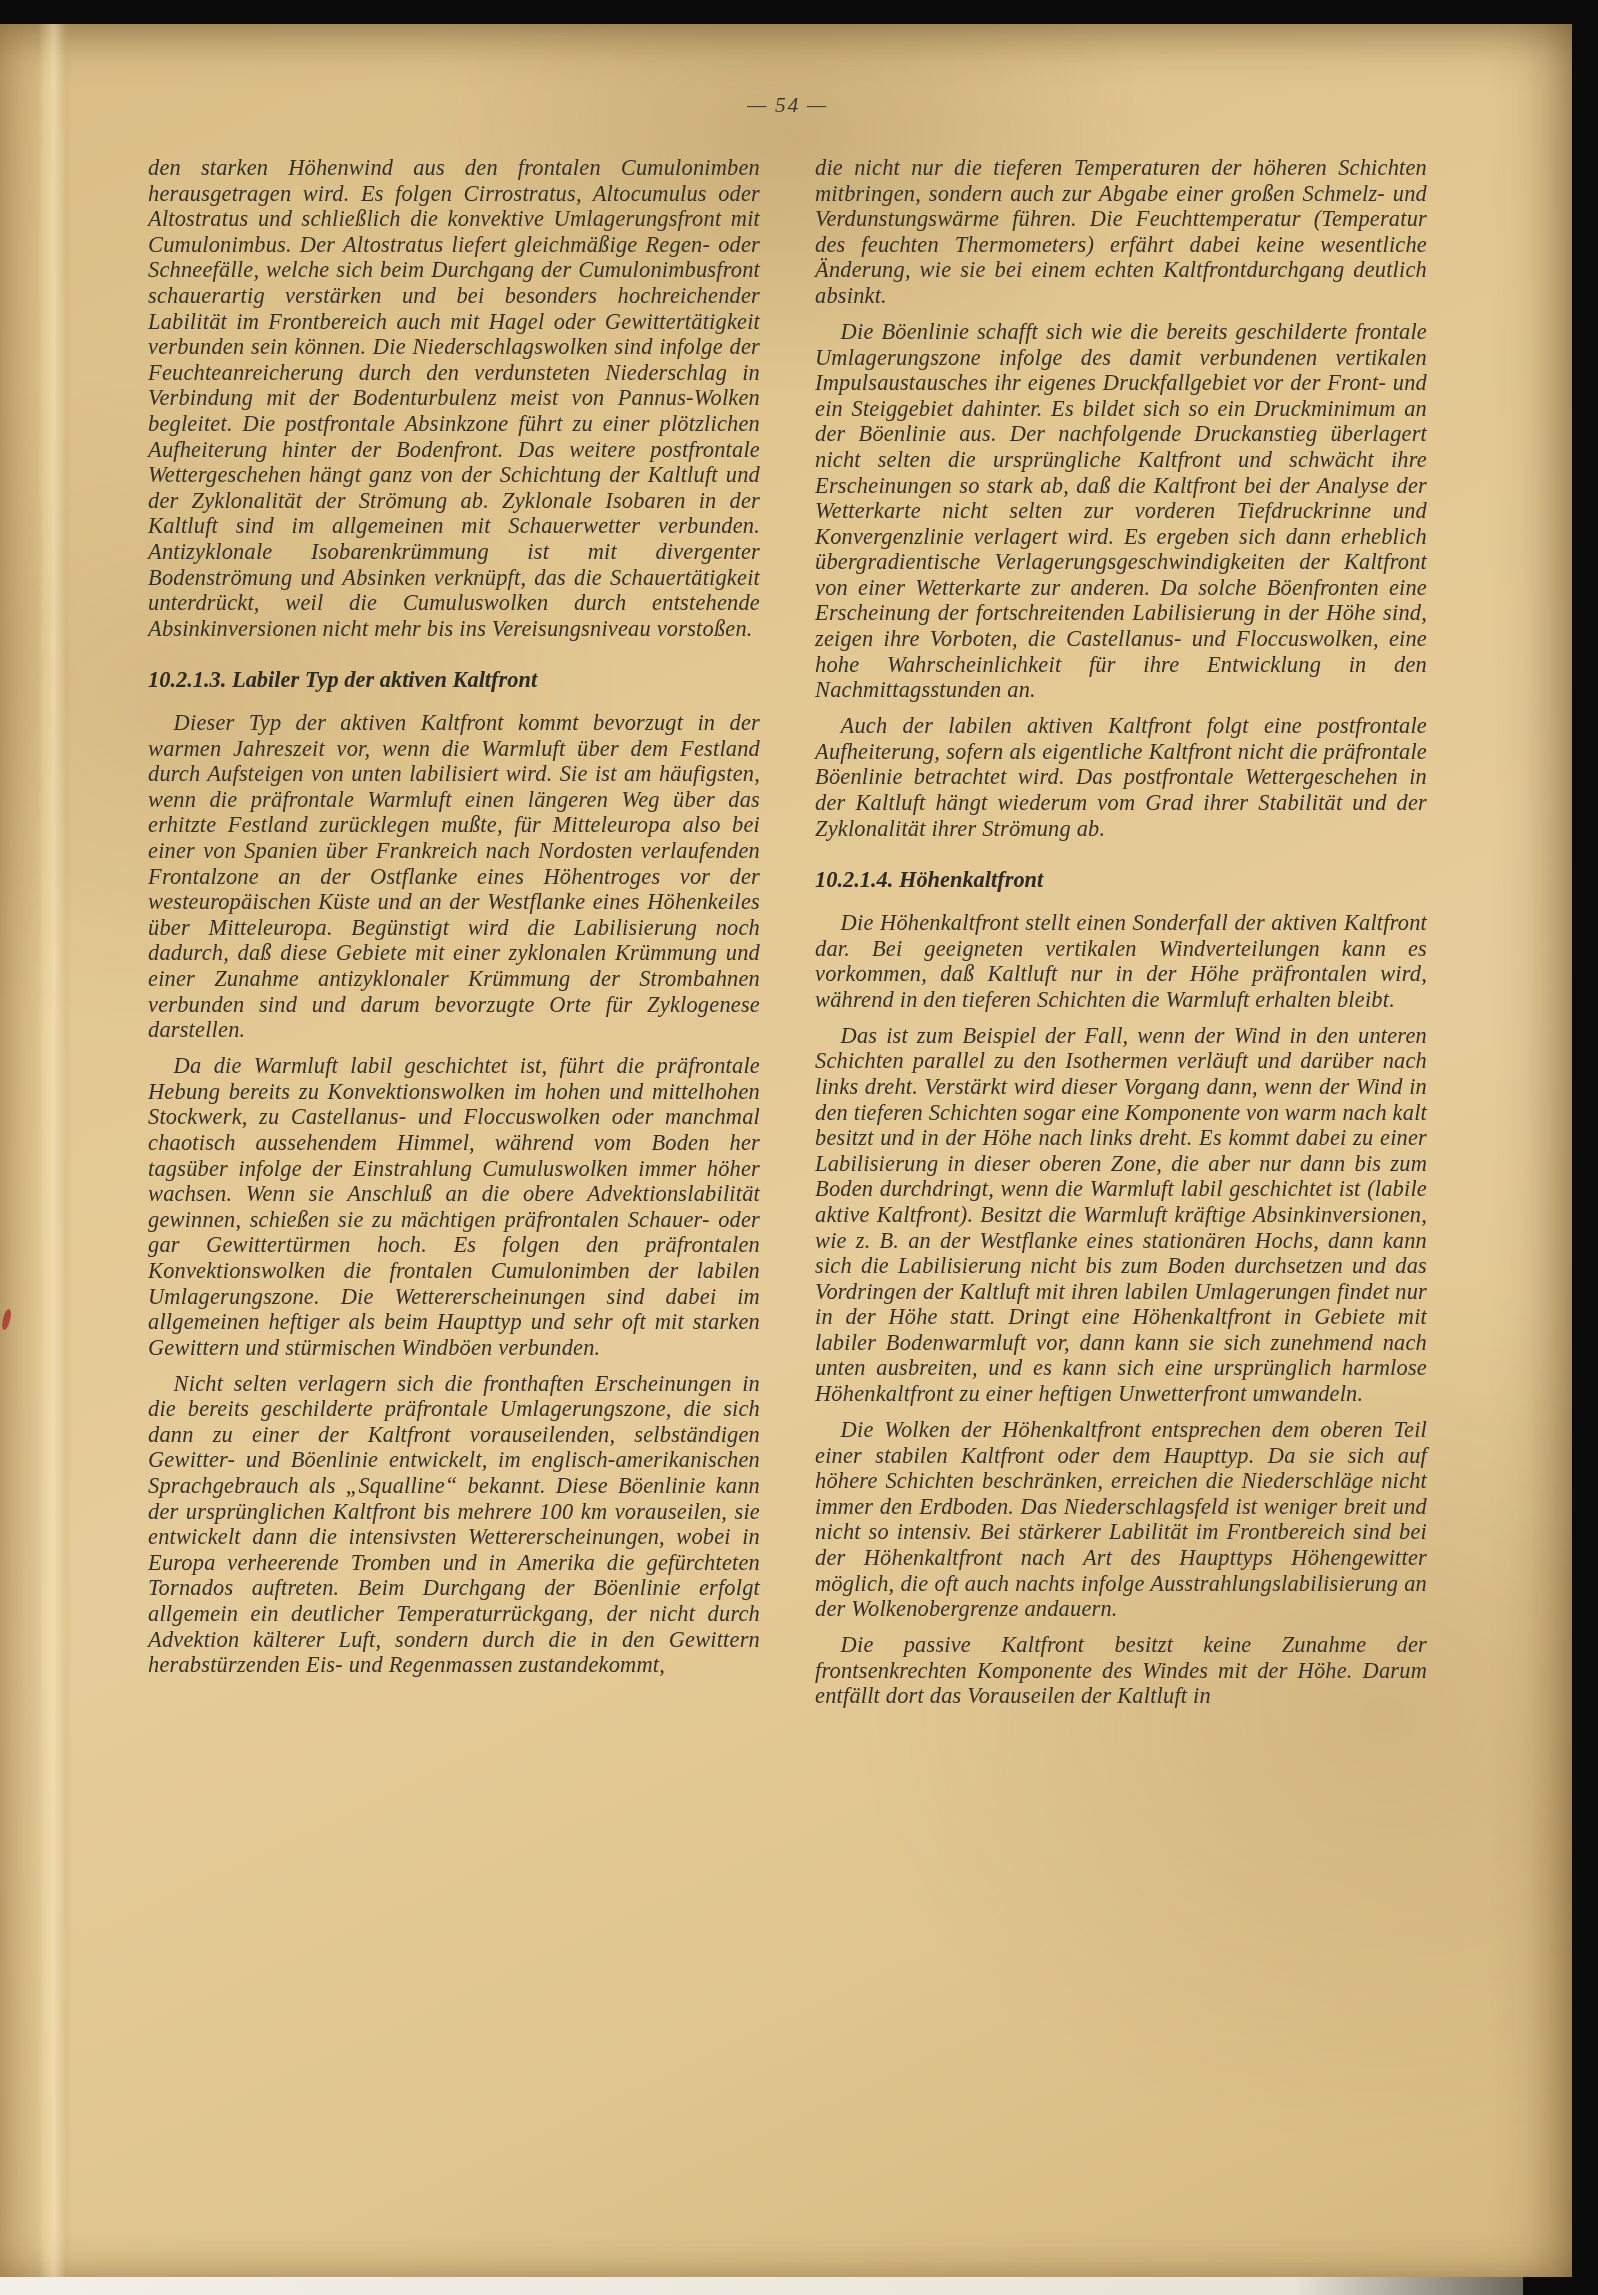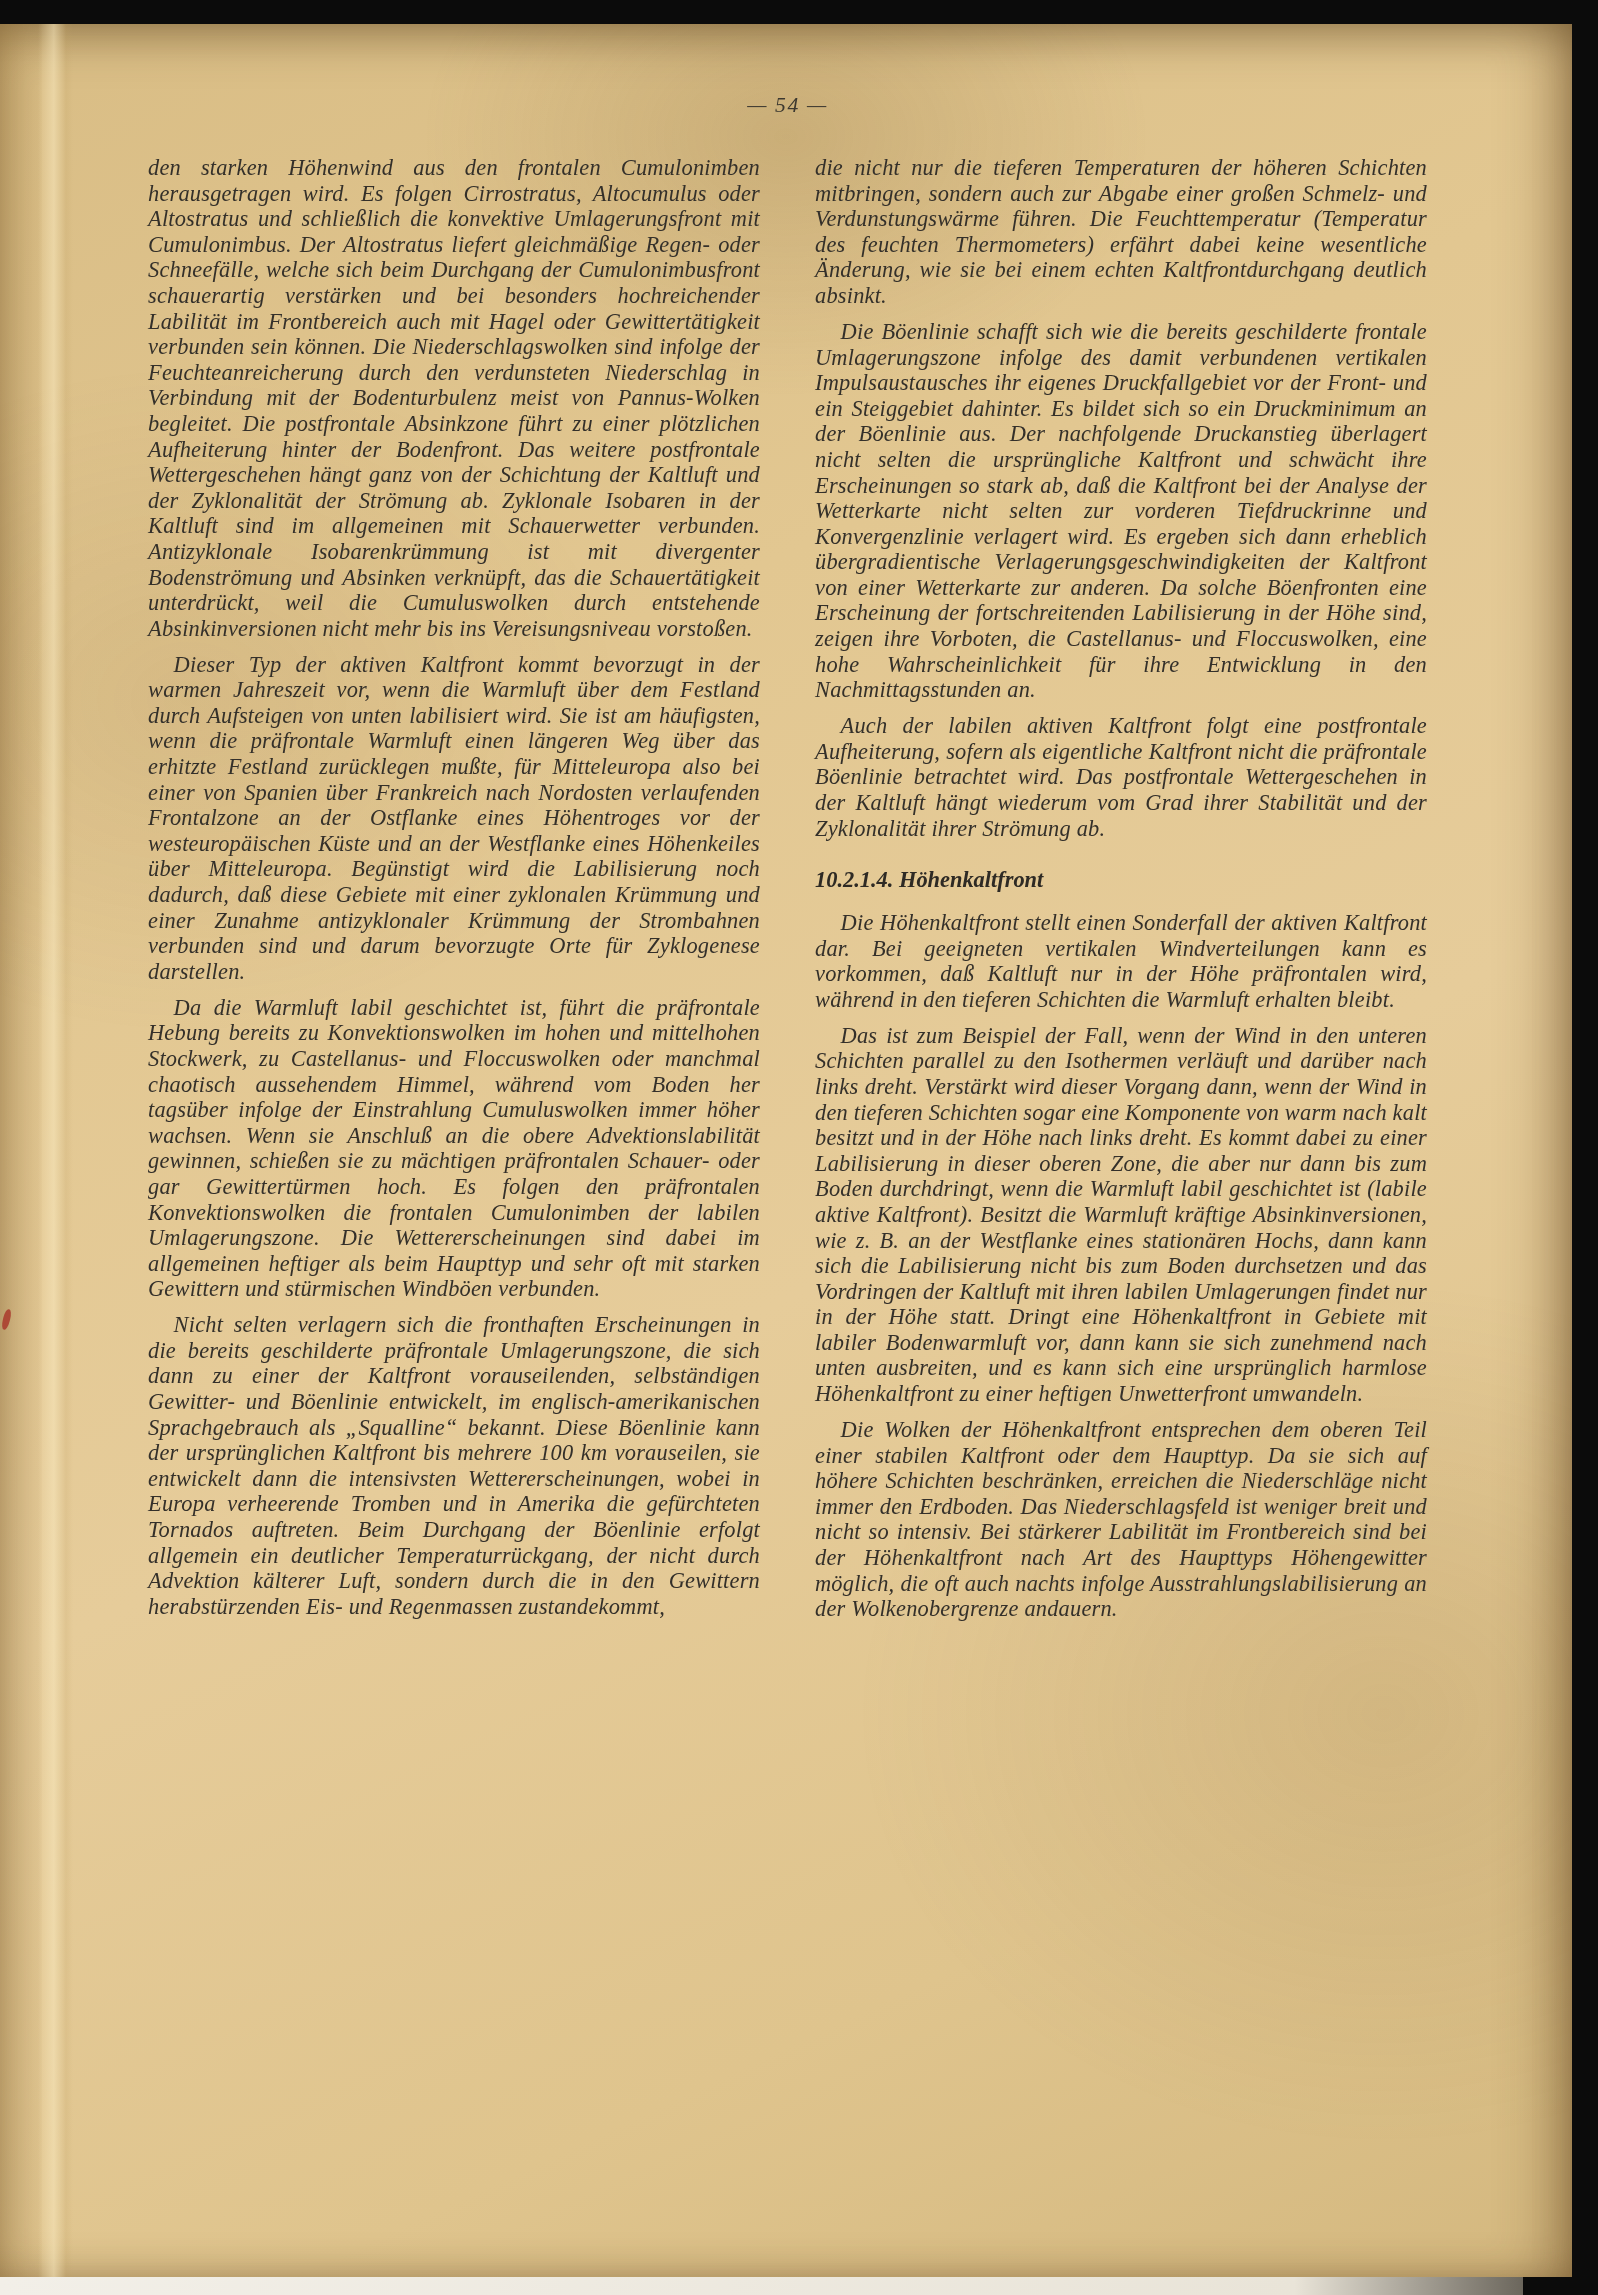--- a/index.html
+++ b/index.html
@@ -119,20 +119,21 @@
 
   <div class="content">
 
     <div class="page-number">— 54 —</div>
 
     <div class="columns">
 
       <div class="col">
         <p class="para no-indent">den starken Höhenwind aus den frontalen Cumulonimben herausgetragen wird. Es folgen Cirrostratus, Altocumulus oder Altostratus und schließlich die konvektive Umlagerungsfront mit Cumulonimbus. Der Altostratus liefert gleichmäßige Regen- oder Schneefälle, welche sich beim Durchgang der Cumulonimbusfront schauerartig verstärken und bei besonders hochreichender Labilität im Frontbereich auch mit Hagel oder Gewittertätigkeit verbunden sein können. Die Niederschlagswolken sind infolge der Feuchteanreicherung durch den verdunsteten Niederschlag in Verbindung mit der Bodenturbulenz meist von Pannus-Wolken begleitet. Die postfrontale Absinkzone führt zu einer plötzlichen Aufheiterung hinter der Bodenfront. Das weitere postfrontale Wettergeschehen hängt ganz von der Schichtung der Kaltluft und der Zyklonalität der Strömung ab. Zyklonale Isobaren in der Kaltluft sind im allgemeinen mit Schauerwetter verbunden. Antizyklonale Isobarenkrümmung ist mit divergenter Bodenströmung und Absinken verknüpft, das die Schauertätigkeit unterdrückt, weil die Cumuluswolken durch entstehende Absinkinversionen nicht mehr bis ins Vereisungsniveau vorstoßen.</p>
 
+        <h3 class="heading">10.2.1.3. Labiler Typ der aktiven Kaltfront</h3>
 
 
         <p class="para">Dieser Typ der aktiven Kaltfront kommt bevorzugt in der warmen Jahreszeit vor, wenn die Warmluft über dem Festland durch Aufsteigen von unten labilisiert wird. Sie ist am häufigsten, wenn die präfrontale Warmluft einen längeren Weg über das erhitzte Festland zurücklegen mußte, für Mitteleuropa also bei einer von Spanien über Frankreich nach Nordosten verlaufenden Frontalzone an der Ostflanke eines Höhentroges vor der westeuropäischen Küste und an der Westflanke eines Höhenkeiles über Mitteleuropa. Begünstigt wird die Labilisierung noch dadurch, daß diese Gebiete mit einer zyklonalen Krümmung und einer Zunahme antizyklonaler Krümmung der Strombahnen verbunden sind und darum bevorzugte Orte für Zyklogenese darstellen.</p>
 
         <p class="para">Da die Warmluft labil geschichtet ist, führt die präfrontale Hebung bereits zu Konvektionswolken im hohen und mittelhohen Stockwerk, zu Castellanus- und Floccuswolken oder manchmal chaotisch aussehendem Himmel, während vom Boden her tagsüber infolge der Einstrahlung Cumuluswolken immer höher wachsen. Wenn sie Anschluß an die obere Advektionslabilität gewinnen, schießen sie zu mächtigen präfrontalen Schauer- oder gar Gewittertürmen hoch. Es folgen den präfrontalen Konvektionswolken die frontalen Cumulonimben der labilen Umlagerungszone. Die Wettererscheinungen sind dabei im allgemeinen heftiger als beim Haupttyp und sehr oft mit starken Gewittern und stürmischen Windböen verbunden.</p>
 
         <p class="para">Nicht selten verlagern sich die fronthaften Erscheinungen in die bereits geschilderte präfrontale Umlagerungszone, die sich dann zu einer der Kaltfront vorauseilenden, selbständigen Gewitter- und Böenlinie entwickelt, im englisch-amerikanischen Sprachgebrauch als „Squalline“ bekannt. Diese Böenlinie kann der ursprünglichen Kaltfront bis mehrere 100 km vorauseilen, sie entwickelt dann die intensivsten Wettererscheinungen, wobei in Europa verheerende Tromben und in Amerika die gefürchteten Tornados auftreten. Beim Durchgang der Böenlinie erfolgt allgemein ein deutlicher Temperaturrückgang, der nicht durch Advektion kälterer Luft, sondern durch die in den Gewittern herabstürzenden Eis- und Regenmassen zustandekommt,</p>
       </div>
 
       <div class="col">
@@ -144,18 +145,19 @@
 
         <h3 class="heading">10.2.1.4. Höhenkaltfront</h3>
 
         <p class="para">Die Höhenkaltfront stellt einen Sonderfall der aktiven Kaltfront dar. Bei geeigneten vertikalen Windverteilungen kann es vorkommen, daß Kaltluft nur in der Höhe präfrontalen wird, während in den tieferen Schichten die Warmluft erhalten bleibt.</p>
 
         <p class="para">Das ist zum Beispiel der Fall, wenn der Wind in den unteren Schichten parallel zu den Isothermen verläuft und darüber nach links dreht. Verstärkt wird dieser Vorgang dann, wenn der Wind in den tieferen Schichten sogar eine Komponente von warm nach kalt besitzt und in der Höhe nach links dreht. Es kommt dabei zu einer Labilisierung in dieser oberen Zone, die aber nur dann bis zum Boden durchdringt, wenn die Warmluft labil geschichtet ist (labile aktive Kaltfront). Besitzt die Warmluft kräftige Absinkinversionen, wie z. B. an der Westflanke eines stationären Hochs, dann kann sich die Labilisierung nicht bis zum Boden durchsetzen und das Vordringen der Kaltluft mit ihren labilen Umlagerungen findet nur in der Höhe statt. Dringt eine Höhenkaltfront in Gebiete mit labiler Bodenwarmluft vor, dann kann sie sich zunehmend nach unten ausbreiten, und es kann sich eine ursprünglich harmlose Höhenkaltfront zu einer heftigen Unwetterfront umwandeln.</p>
 
         <p class="para">Die Wolken der Höhenkaltfront entsprechen dem oberen Teil einer stabilen Kaltfront oder dem Haupttyp. Da sie sich auf höhere Schichten beschränken, erreichen die Niederschläge nicht immer den Erdboden. Das Niederschlagsfeld ist weniger breit und nicht so intensiv. Bei stärkerer Labilität im Frontbereich sind bei der Höhenkaltfront nach Art des Haupttyps Höhengewitter möglich, die oft auch nachts infolge Ausstrahlungslabilisierung an der Wolkenobergrenze andauern.</p>
 
 
+        <p class="para">Die passive Kaltfront besitzt keine Zunahme der frontsenkrechten Komponente des Windes mit der Höhe. Darum entfällt dort das Vorauseilen der Kaltluft in</p>
       </div>
 
     </div>
   </div>
 </div>
 
 
 </body></html>

